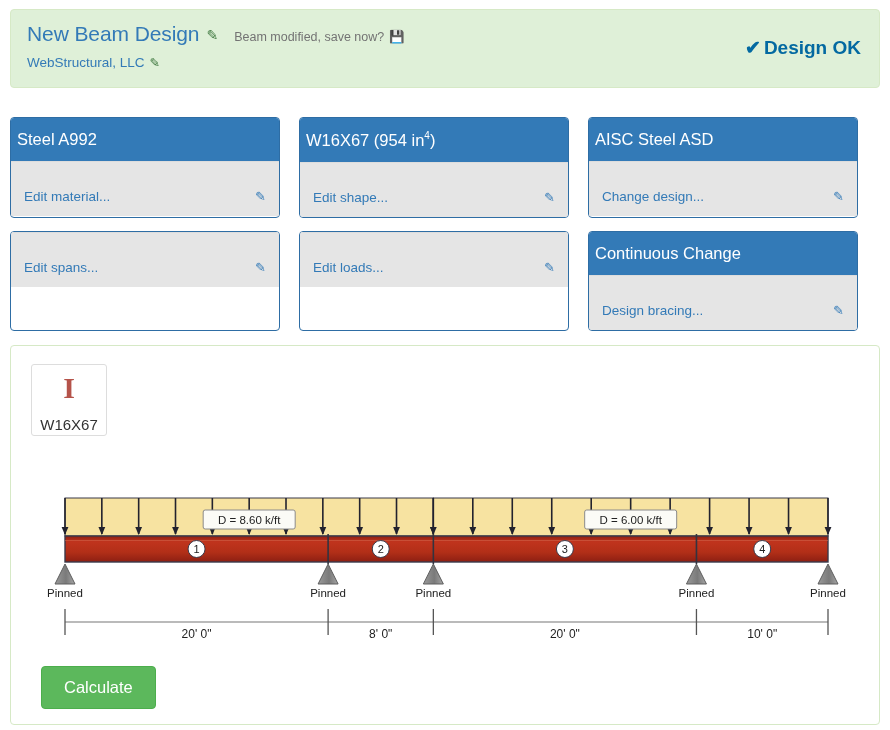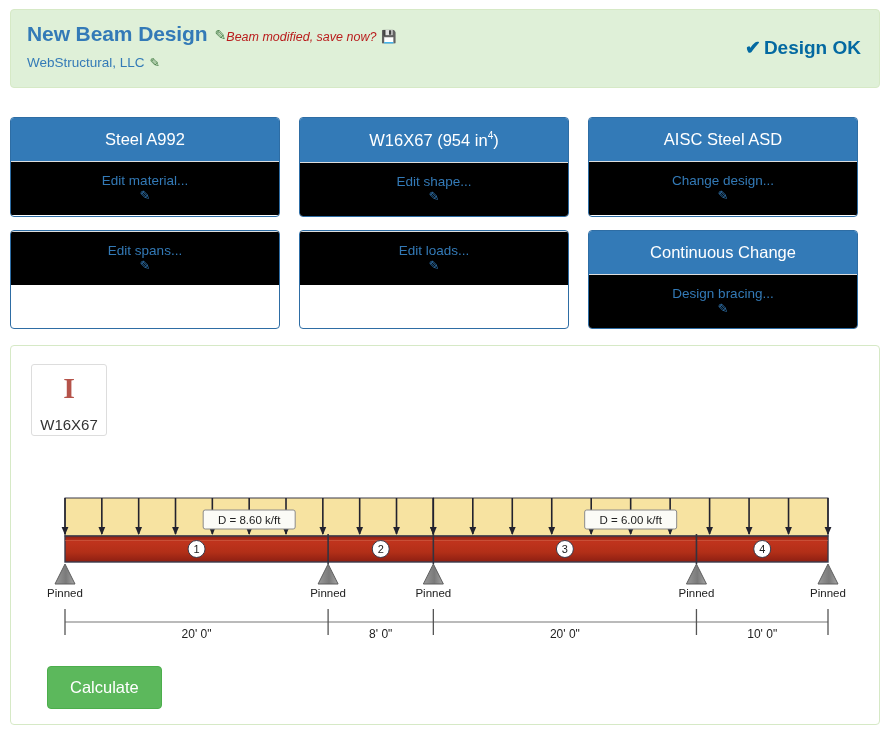--- a/index.html
+++ b/index.html
@@ -20,37 +20,37 @@
     height: 79px;
     background: #dff0d8;
     border: 1px solid #d6e9c6;
     border-radius: 4px;
     position: relative;
     padding: 12px 16px 0 16px;
   }
   .title-row { display: flex; align-items: baseline; }
   .proj-title {
     font-size: 21px;
-    font-weight: bold;
+    font-weight: normal;
     color: #337ab7;
     letter-spacing: -0.1px;
   }
   .edit-ico {
     color: #3c763d;
     font-size: 14px;
     margin-left: 7px;
     line-height: 1;
     position: relative;
     top: -1px;
     cursor: pointer;
   }
   .mod-note {
-    font-style: italic;
     font-size: 12.5px;
-    color: #b91c1c;
+    color: #737373;
+    margin-left: 16px;
   }
   .save-ico {
     color: #666;
     font-size: 12.5px;
     margin-left: 5px;
     cursor: pointer;
   }
   .company-row { margin-top: 9px; display: flex; align-items: flex-end; }
   .company {
     color: #337ab7;
@@ -83,35 +83,34 @@
   .card {
     width: 270px;
     border: 1px solid #2e6da4;
     border-radius: 4px;
     overflow: hidden;
     background: #fff;
   }
   .card-head {
     background: #337ab7;
     color: #fff;
-    text-align: center;
+    text-align: left;
     font-size: 16.5px;
     padding: 12px 6px 13px 6px;
     line-height: 1.1;
   }
   .card-head sup { font-size: 10px; vertical-align: super; }
   .card-body {
-    background: #000000;
+    background: #e5e5e5;
     border-top: 1px solid #ddd;
-    padding: 11px 13px 12px 13px;
+    padding: 27px 13px 12px 13px;
     display: flex;
     align-items: center;
     justify-content: space-between;
     cursor: pointer;
-    flex-direction: column;
   }
   .card-body .lnk { color: #337ab7; font-size: 13.5px; }
   .card-body .ico { color: #337ab7; font-size: 13px; }
 
   
   .beam-panel {
     position: absolute;
     left: 10px; top: 336px;
     width: 870px; height: 380px;
     border: 1px solid #d6e9c6;
@@ -142,21 +141,21 @@
     font-size: 15px;
     color: #333;
     margin-top: 12px;
   }
 
   .diagram { position: absolute; left: 0; top: 0; }
 
   
   .calc-btn {
     position: absolute;
-    left: 36px; top: 320px;
+    left: 30px; top: 320px;
     background: #5cb85c;
     border: 1px solid #4cae4c;
     border-radius: 4px;
     color: #fff;
     font-size: 16.5px;
     padding: 11px 22px;
     cursor: pointer;
     font-family: "Liberation Sans", sans-serif;
   }
 </style>

